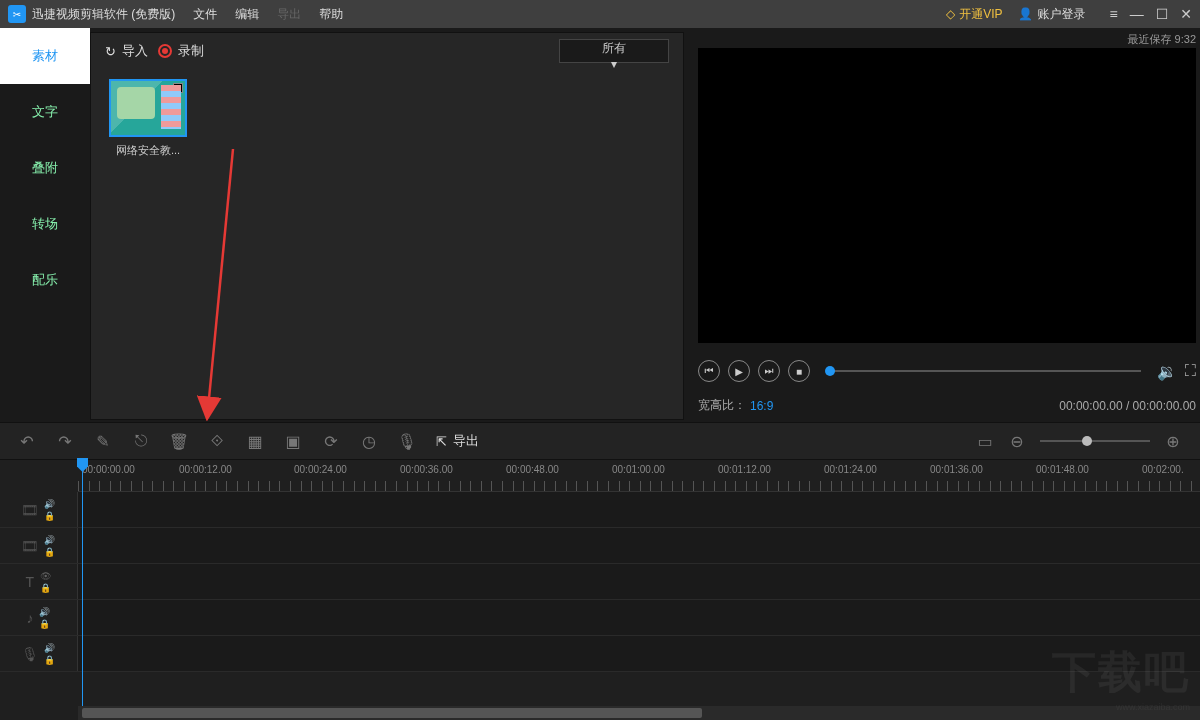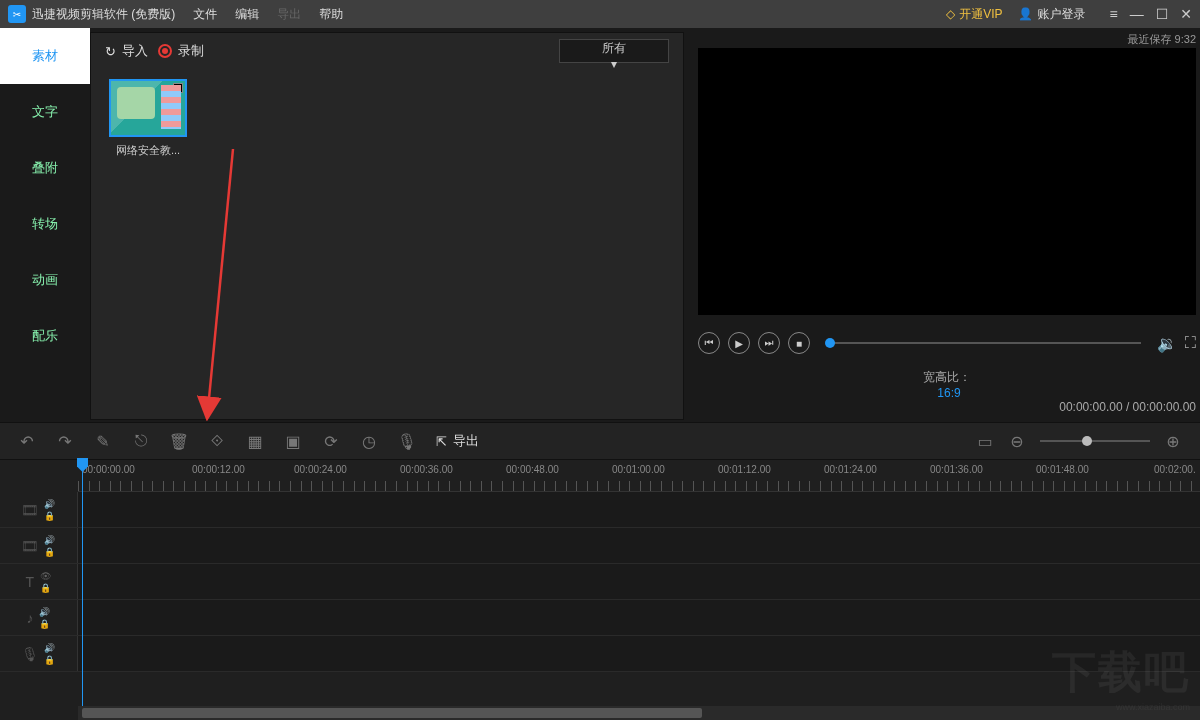--- a/index.html
+++ b/index.html
@@ -37,21 +37,21 @@
 .clip-name { font-size: 11px; color: #ccc; text-align: center; margin-top: 6px; white-space: nowrap; overflow: hidden; text-overflow: ellipsis; }
 .arrow-svg { position: absolute; left: 42px; top: 70px; pointer-events: none; }
 
 .preview-panel { width: 510px; display: flex; flex-direction: column; padding: 4px 4px 8px 8px; }
 .save-status { text-align: right; font-size: 11px; color: #999; height: 16px; }
 .preview-video { flex: 1; background: #000; }
 .preview-ctrl { height: 32px; display: flex; align-items: center; gap: 8px; margin-top: 12px; }
 .pc-btn { width: 22px; height: 22px; border: 1.5px solid #888; border-radius: 50%; display: flex; align-items: center; justify-content: center; font-size: 10px; color: #ccc; cursor: pointer; }
 .seekbar { flex: 1; height: 2px; background: #555; position: relative; margin: 0 8px; }
 .seekhead { position: absolute; left: -1px; top: -4px; width: 10px; height: 10px; background: #2196f3; border-radius: 50%; }
-.preview-footer { display: flex; align-items: center; font-size: 12px; color: #aaa; margin-top: 10px; flex-direction: column; }
+.preview-footer { display: flex; align-items: center; font-size: 12px; color: #aaa; margin-top: 10px; }
 .aspect-val { color: #2196f3; margin-left: 4px; }
 .time-display { margin-left: auto; font-size: 12px; color: #aaa; }
 
 
 .tool-row { height: 38px; background: #232323; display: flex; align-items: center; padding: 0 18px; gap: 20px; border-top: 1px solid #111; border-bottom: 1px solid #111; }
 .tool-icn { width: 18px; height: 18px; color: #777; cursor: pointer; display: flex; align-items: center; justify-content: center; }
 .export-btn { display: flex; align-items: center; gap: 6px; font-size: 13px; color: #ddd; }
 .tool-right { margin-left: auto; display: flex; align-items: center; gap: 14px; }
 .zoom-track { width: 110px; height: 2px; background: #555; position: relative; }
 .zoom-thumb { position: absolute; left: 42px; top: -4px; width: 10px; height: 10px; background: #bbb; border-radius: 50%; }
@@ -103,21 +103,20 @@
     </div>
   </div>
 </div>
 
 <div class="workspace">
   <div class="sidebar">
     <div class="side-tab active">素材</div>
     <div class="side-tab">文字</div>
     <div class="side-tab">叠附</div>
     <div class="side-tab">转场</div>
-    <div class="side-tab">动画</div>
     <div class="side-tab">配乐</div>
   </div>
 
   <div class="media-panel">
     <div class="media-toolbar">
       <div class="import-btn">
         <span>↻</span>
         <span>导入</span>
       </div>
       <div class="record-btn">
@@ -194,30 +193,30 @@
     <div class="tool-icn">⊕</div>
   </div>
 </div>
 
 <div class="timeline">
   <div class="playhead-handle"></div>
   <div class="playhead-line"></div>
   <div class="ruler">
     <div class="ruler-ticks"></div>
   <div class="ruler-mark" style="left: 4px;">00:00:00.00</div>
-      <div class="ruler-mark" style="left: 114px;">00:00:12.00</div>
+      <div class="ruler-mark" style="left: 101px;">00:00:12.00</div>
       <div class="ruler-mark" style="left: 216px;">00:00:24.00</div>
       <div class="ruler-mark" style="left: 322px;">00:00:36.00</div>
       <div class="ruler-mark" style="left: 428px;">00:00:48.00</div>
       <div class="ruler-mark" style="left: 534px;">00:01:00.00</div>
       <div class="ruler-mark" style="left: 640px;">00:01:12.00</div>
       <div class="ruler-mark" style="left: 746px;">00:01:24.00</div>
       <div class="ruler-mark" style="left: 852px;">00:01:36.00</div>
       <div class="ruler-mark" style="left: 958px;">00:01:48.00</div>
-      <div class="ruler-mark" style="left: 1064px; margin-left: 12px;">00:02:00.</div>
+      <div class="ruler-mark" style="left: 1064px;">00:02:00.</div>
     </div>
   <div class="tracks">
     <div class="track">
         <div class="track-head">
           <span>🎞</span>
           <div class="stack">
             <span>🔊</span>
             <span>🔒</span>
           </div>
         </div>

